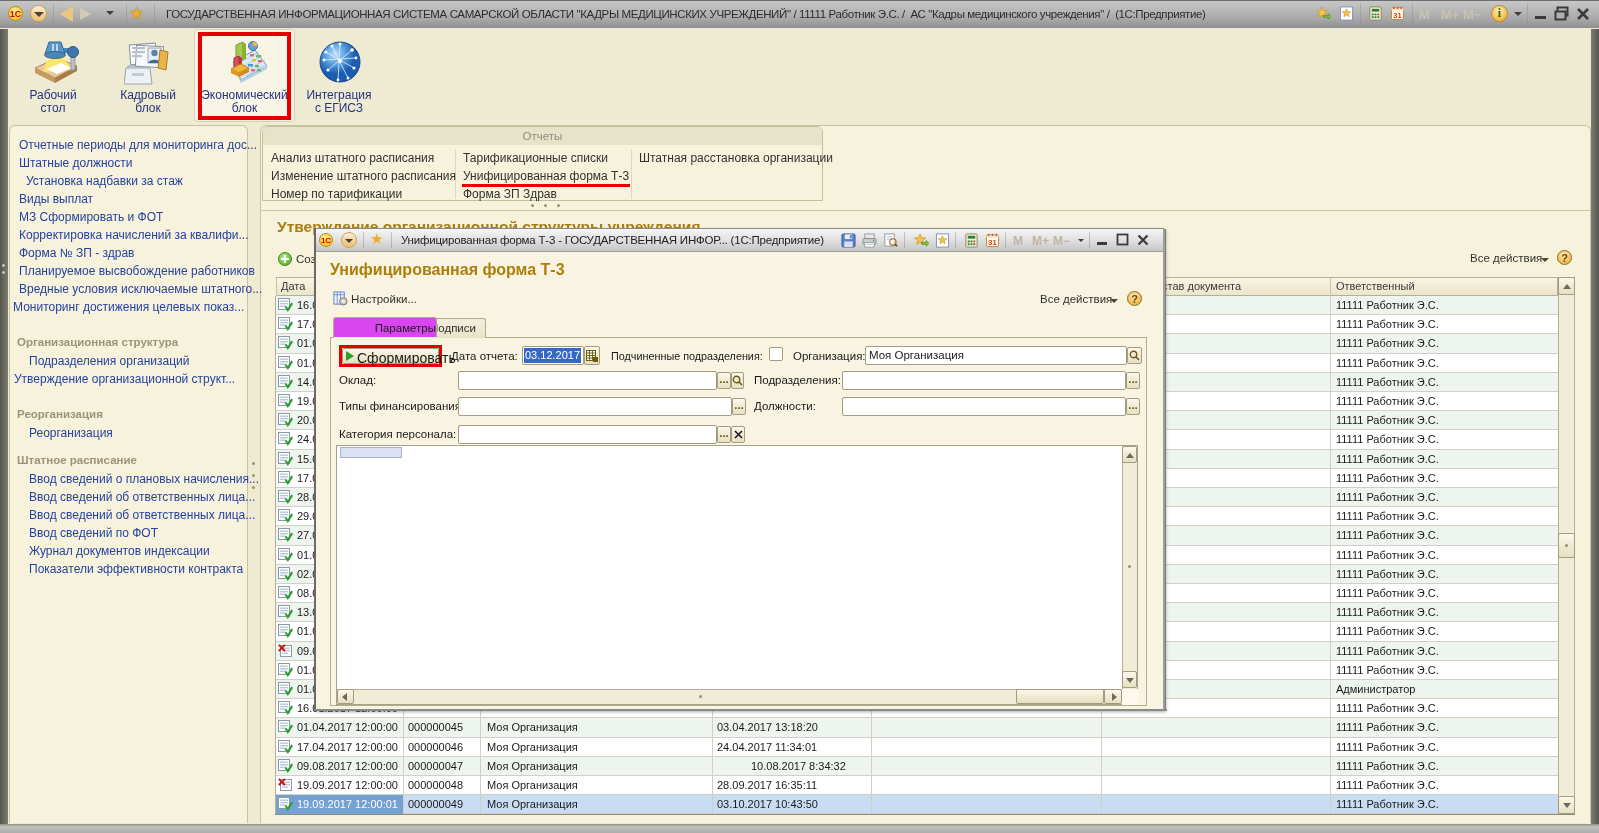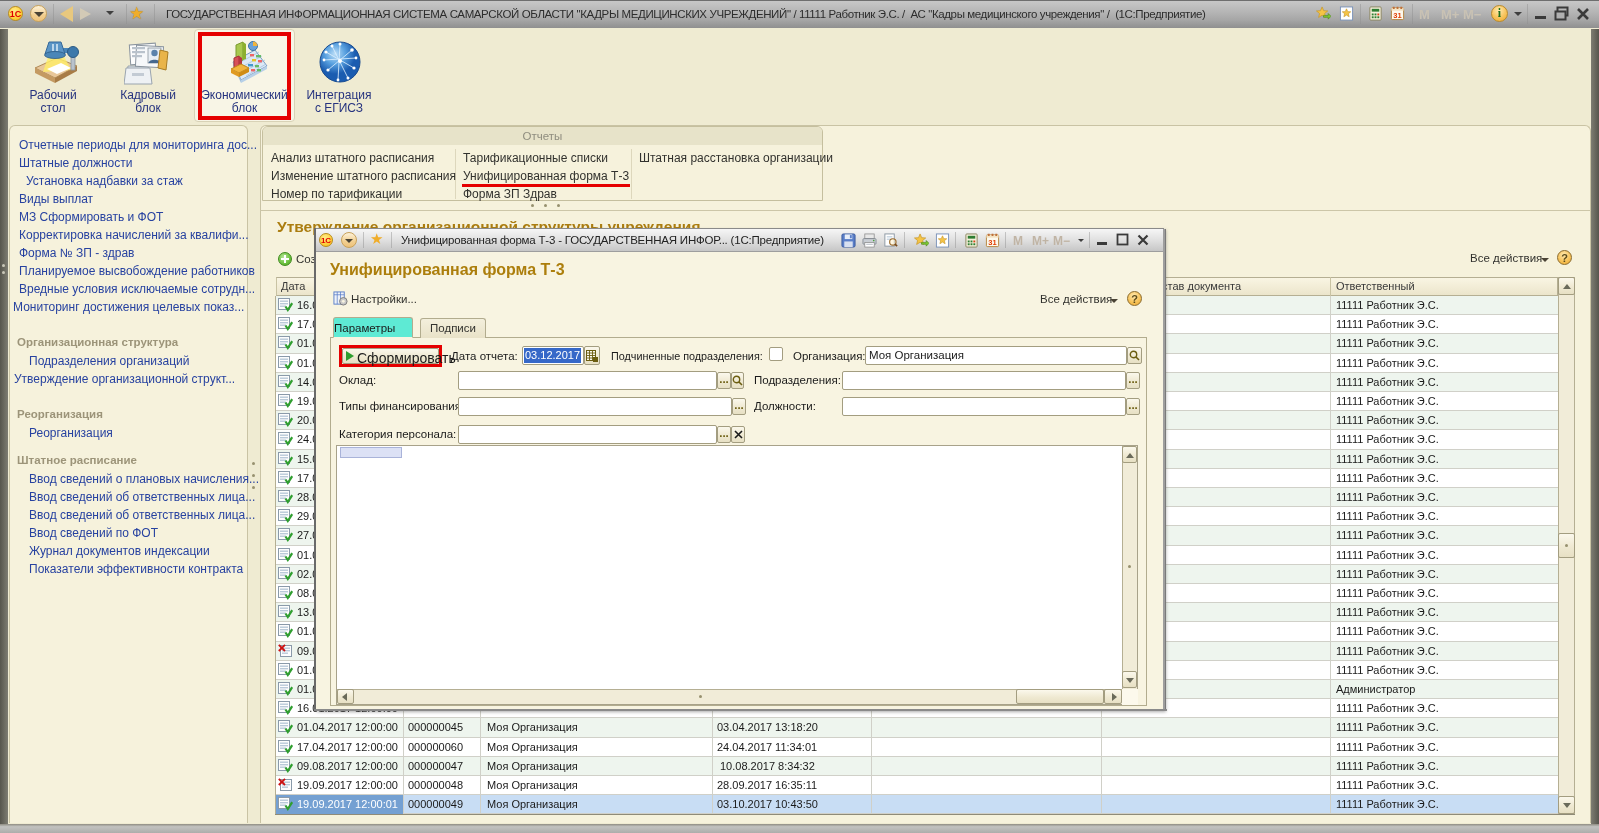--- a/index.html
+++ b/index.html
@@ -173,21 +173,21 @@
 <div class="grip" style="left:252px;top:474px"></div>
 <div class="grip" style="left:252px;top:486px"></div>
 <div class="a slink" style="left:19px;top:138px">Отчетные периоды для мониторинга дос...</div>
 <div class="a slink" style="left:19px;top:156px">Штатные должности</div>
 <div class="a slink" style="left:26px;top:174px">Установка надбавки за стаж</div>
 <div class="a slink" style="left:19px;top:192px">Виды выплат</div>
 <div class="a slink" style="left:19px;top:210px">МЗ Сформировать и ФОТ</div>
 <div class="a slink" style="left:19px;top:228px">Корректировка  начислений за квалифи...</div>
 <div class="a slink" style="left:19px;top:246px">Форма № ЗП - здрав</div>
 <div class="a slink" style="left:19px;top:264px">Планируемое высвобождение работников</div>
-<div class="a slink" style="left:19px;top:282px">Вредные условия исключаемые сотрудн...</div>
+<div class="a slink" style="left:19px;top:282px">Вредные условия исключаемые штатного...</div>
 <div class="a slink" style="left:13px;top:300px">Мониторинг достижения целевых показ...</div>
 <div class="a shead" style="left:17px;top:336px">Организационная структура</div>
 <div class="a slink" style="left:29px;top:354px">Подразделения организаций</div>
 <div class="a slink" style="left:14px;top:372px">Утверждение организационной структ...</div>
 <div class="a shead" style="left:17px;top:408px">Реорганизация</div>
 <div class="a slink" style="left:29px;top:426px">Реорганизация</div>
 <div class="a shead" style="left:17px;top:454px">Штатное расписание</div>
 <div class="a slink" style="left:29px;top:472px">Ввод сведений о плановых начисления...</div>
 <div class="a slink" style="left:29px;top:490px">Ввод сведений об ответственных лица...</div>
 <div class="a slink" style="left:29px;top:508px">Ввод сведений об ответственных лица...</div>
@@ -467,36 +467,36 @@
 <div class="a" style="left:1336px;top:721px;white-space:nowrap;font-size:11px">11111 Работник Э.С.</div>
 <div class="a" style="left:276px;top:738px;width:1282px;height:19px;background:#ffffff;border-bottom:1px solid #d0d0c8"></div>
 <div class="a" style="left:278px;top:740px"><svg width="15" height="14" viewBox="0 0 15 14">
       <rect x="0.5" y="0.5" width="11" height="11" fill="#fdfdfd" stroke="#8a9aaa" stroke-width="1"></rect>
       <rect x="2" y="2.5" width="8" height="1.4" fill="#b9c9d9"></rect>
       <rect x="2" y="5" width="8" height="1.4" fill="#b9c9d9"></rect>
       <rect x="2" y="7.5" width="6" height="1.4" fill="#b9c9d9"></rect>
       <path d="M7.5 8.5 L9.8 12 L14.2 5.2" fill="none" stroke="#2f9e2f" stroke-width="2.2"></path>
     </svg></div>
 <div class="a" style="left:297px;top:741px;color:#1a1a1a;white-space:nowrap;font-size:11px">17.04.2017 12:00:00</div>
-<div class="a" style="left:408px;top:741px;white-space:nowrap;font-size:11px">000000060</div>
+<div class="a" style="left:408px;top:741px;white-space:nowrap;font-size:11px">000000046</div>
 <div class="a" style="left:487px;top:741px;white-space:nowrap;font-size:11px">Моя Организация</div>
 <div class="a" style="left:717px;top:741px;white-space:nowrap;font-size:11px">24.04.2017 11:34:01</div>
 <div class="a" style="left:1336px;top:741px;white-space:nowrap;font-size:11px">11111 Работник Э.С.</div>
 <div class="a" style="left:276px;top:757px;width:1282px;height:19px;background:#eef5ee;border-bottom:1px solid #d0d0c8"></div>
 <div class="a" style="left:278px;top:759px"><svg width="15" height="14" viewBox="0 0 15 14">
       <rect x="0.5" y="0.5" width="11" height="11" fill="#fdfdfd" stroke="#8a9aaa" stroke-width="1"></rect>
       <rect x="2" y="2.5" width="8" height="1.4" fill="#b9c9d9"></rect>
       <rect x="2" y="5" width="8" height="1.4" fill="#b9c9d9"></rect>
       <rect x="2" y="7.5" width="6" height="1.4" fill="#b9c9d9"></rect>
       <path d="M7.5 8.5 L9.8 12 L14.2 5.2" fill="none" stroke="#2f9e2f" stroke-width="2.2"></path>
     </svg></div>
 <div class="a" style="left:297px;top:760px;color:#1a1a1a;white-space:nowrap;font-size:11px">09.08.2017 12:00:00</div>
 <div class="a" style="left:408px;top:760px;white-space:nowrap;font-size:11px">000000047</div>
 <div class="a" style="left:487px;top:760px;white-space:nowrap;font-size:11px">Моя Организация</div>
-<div class="a" style="left:720px;top:760px;white-space:nowrap;font-size:11px">10.08.2017 8:34:32</div>
+<div class="a" style="left:751px;top:760px;white-space:nowrap;font-size:11px">10.08.2017 8:34:32</div>
 <div class="a" style="left:1336px;top:760px;white-space:nowrap;font-size:11px">11111 Работник Э.С.</div>
 <div class="a" style="left:276px;top:776px;width:1282px;height:19px;background:#ffffff;border-bottom:1px solid #d0d0c8"></div>
 <div class="a" style="left:278px;top:778px"><svg width="15" height="14" viewBox="0 0 15 14">
       <rect x="2.5" y="1.5" width="11" height="11" fill="#fdfdfd" stroke="#8a9aaa" stroke-width="1"></rect>
       <rect x="4" y="3.5" width="8" height="1.4" fill="#b9c9d9"></rect>
       <rect x="4" y="6" width="8" height="1.4" fill="#b9c9d9"></rect>
       <rect x="4" y="8.5" width="6" height="1.4" fill="#b9c9d9"></rect>
       <path d="M0.8 0.8 L7 7 M7 0.8 L0.8 7" stroke="#cc1111" stroke-width="1.8"></path>
     </svg></div>
 <div class="a" style="left:297px;top:779px;color:#1a1a1a;white-space:nowrap;font-size:11px">19.09.2017 12:00:00</div>
@@ -613,21 +613,21 @@
     <line x1="1" y1="4" x2="12" y2="4" stroke="#5a7ec8" stroke-width="0.8"></line>
     <circle cx="11" cy="11" r="4" fill="#c9c9c9" stroke="#7a7a7a" stroke-width="1"></circle>
     <circle cx="11" cy="11" r="1.5" fill="#f8f4e1"></circle>
   </svg>
 <div class="a" style="left:351px;top:293px;color:#32322e">Настройки...</div>
 <div class="a" style="left:1040px;top:293px;color:#32322e">Все действия</div>
 <div class="a" style="left:1110px;top:299px;width:0;height:0;border-left:4px solid transparent;border-right:4px solid transparent;border-top:4px solid #4a4335"></div>
 <div class="a" style="left:1127px;top:291px;width:15px;height:15px;border-radius:50%;background:radial-gradient(circle at 45% 30%,#ffe9b0,#f7c35a 55%,#eda92f);border:1px solid #8a6a2c;text-align:center;line-height:14px;font-weight:bold;color:#5a4a1a;font-size:11px">?</div>
 <div class="a" style="left:330px;top:337px;width:817px;height:369px;border:1px solid #b2ac8e;background:#f8f4e1"></div>
 <div class="a" style="left:420px;top:318px;width:66px;height:20px;background:linear-gradient(#f3efdc,#e9e2c8);border:1px solid #b2ac8e;border-bottom:none;border-radius:3px 3px 0 0;text-align:center;line-height:19px;color:#32322e">Подписи</div>
-<div class="a" style="left:333px;top:317px;width:80px;height:21px;background:#5eead4;border:1px solid #b2ac8e;border-bottom:1px solid #f8f4e1;border-radius:3px 3px 0 0;text-align:left;line-height:20px;color:#1a1a1a">Параметры</div>
+<div class="a" style="left:333px;top:317px;width:104px;height:21px;background:#d946ef;border:1px solid #b2ac8e;border-bottom:1px solid #f8f4e1;border-radius:3px 3px 0 0;text-align:right;line-height:20px;color:#1a1a1a">Параметры</div>
 <div class="a" style="left:339px;top:345px;width:103px;height:22px;border:3px solid #e50000"></div>
 <div class="a btn3" style="left:342px;top:348px;width:97px;height:16px"></div>
 <div class="a" style="left:346px;top:351px;width:0;height:0;border-top:5px solid transparent;border-bottom:5px solid transparent;border-left:8px solid #2f9e2f"></div>
 <div class="a" style="left:357px;top:350px;color:#1a1a1a;font-size:14px">Сформировать</div>
 <div class="a" style="left:451px;top:350px;color:#1a1a1a">Дата отчета:</div>
 <div class="a fld" style="left:522px;top:346px;width:62px;height:19px"></div>
 <div class="a" style="left:524px;top:348px;background:#3668c8;color:#fff;padding:0 1px;height:15px;line-height:15px;font-size:11px">03.12.2017</div>
 <div class="a btn3" style="left:584px;top:346px;width:16px;height:19px"></div>
 <svg class="a" style="left:586px;top:349px" width="12" height="13" viewBox="0 0 12 13">
     <rect x="0.5" y="1.5" width="9" height="10" fill="#fdf9ee" stroke="#6b5d10" stroke-width="1"></rect>

